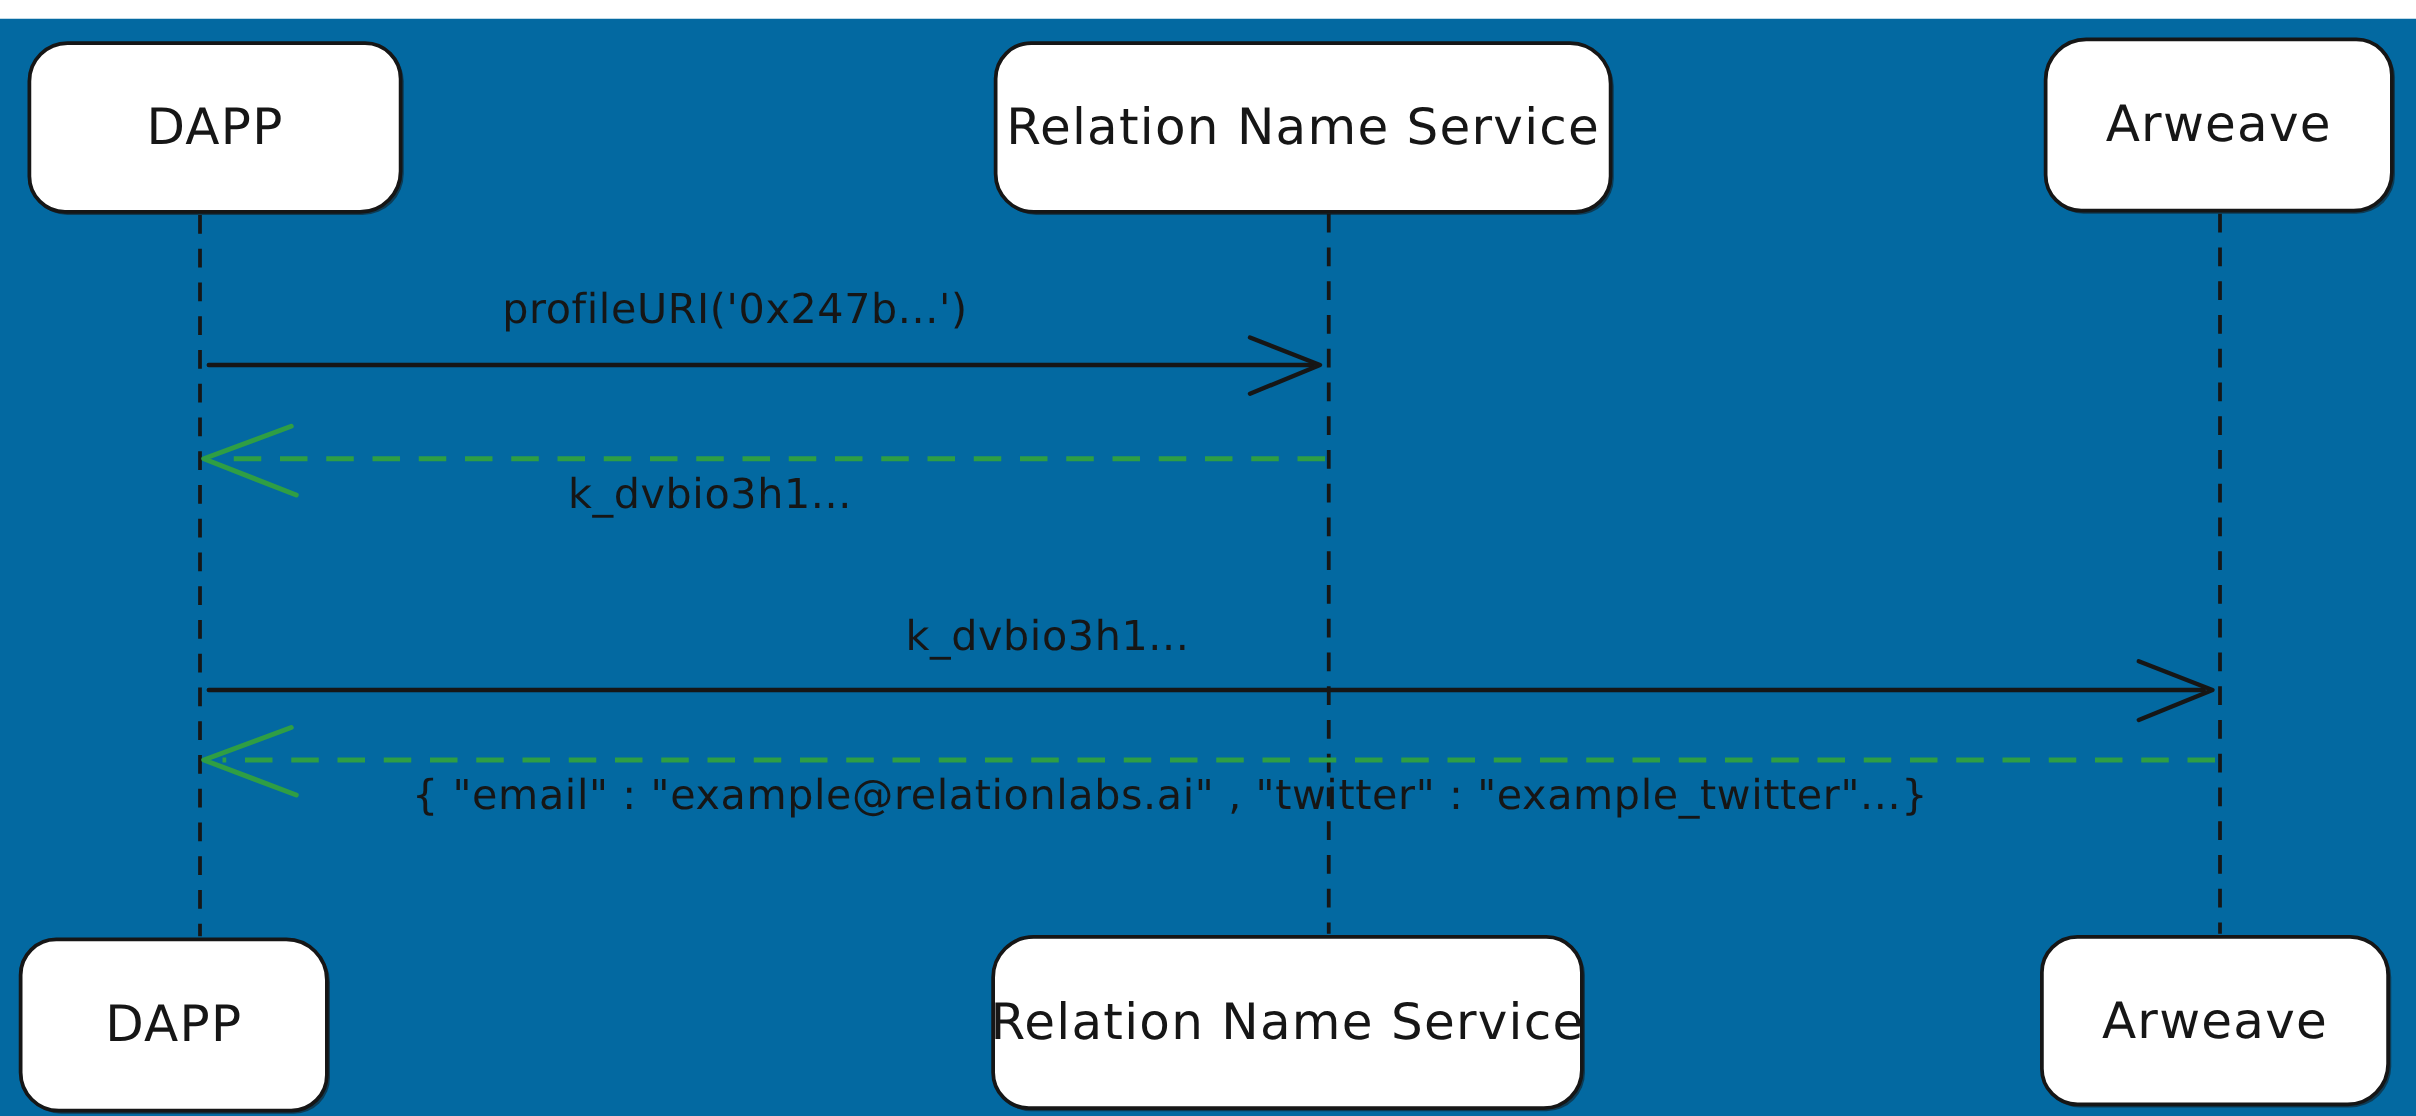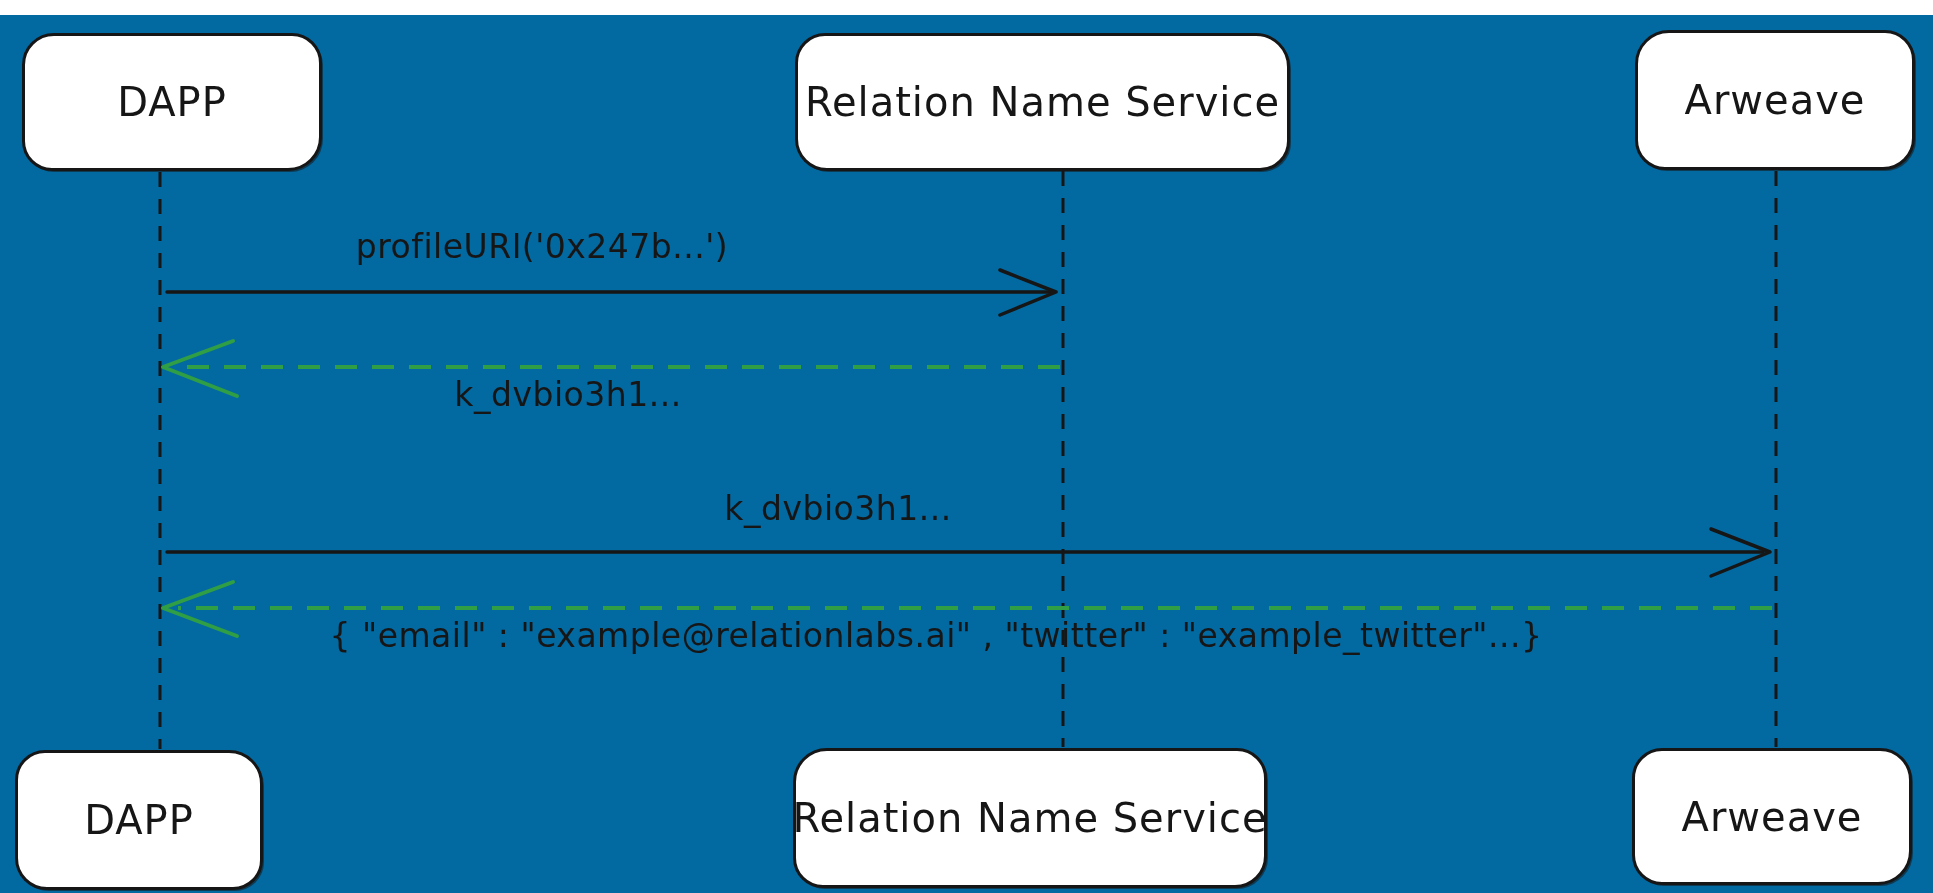--- a/index.html
+++ b/index.html
@@ -115,21 +115,21 @@
   </div>
 
   <div class="pbox" style="left:793px; top:733px; width:474px; height:140px; border-radius:34px 30px 32px 30px;">
     <span class="pbox-label">Relation Name Service</span>
   </div>
 
   <div class="pbox" style="left:1632px; top:733px; width:280px; height:137px; border-radius:30px 32px 34px 30px;">
     <span class="pbox-label">Arweave</span>
   </div>
 
-  <div class="msg-label" style="left:542px; top:212px;">profileURI('0x247b...')</div>
+  <div class="msg-label" style="left:588px; top:212px;">profileURI('0x247b...')</div>
 
   <div class="msg-label" style="left:568px; top:360px;">k_dvbio3h1...</div>
 
   <div class="msg-label" style="left:838px; top:474px;">k_dvbio3h1...</div>
 
   <div class="msg-label" style="left:936px; top:601px;">{ "email" : "example@relationlabs.ai"  ,  "twitter" : "example_twitter"...}</div>
 
 </div>
 
 </body></html>

